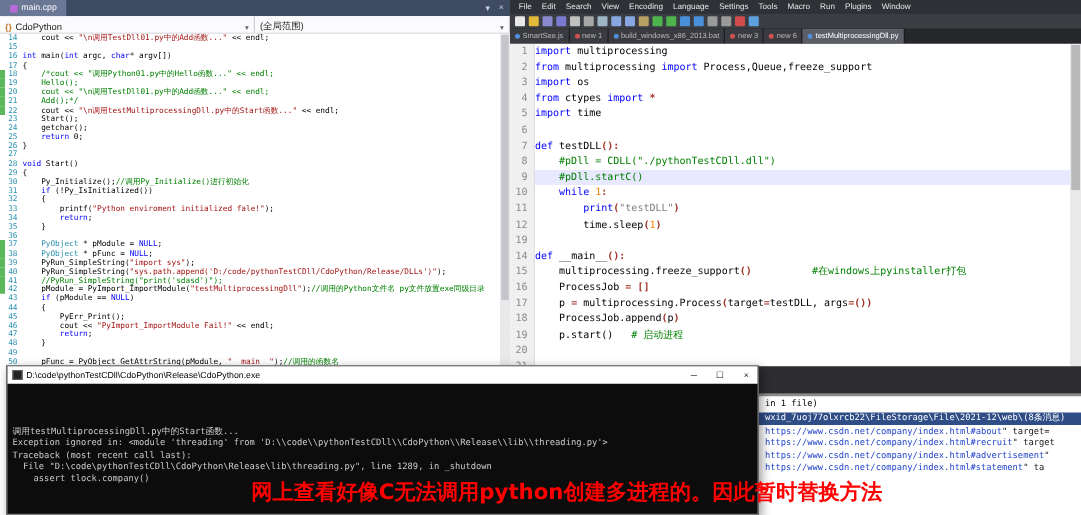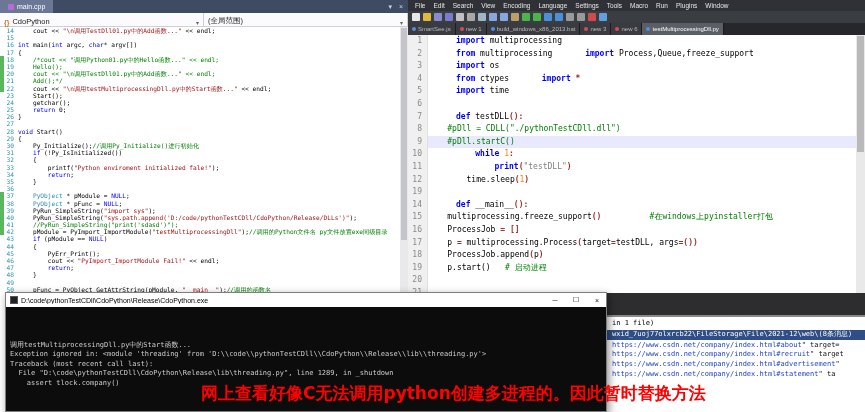--- a/index.html
+++ b/index.html
@@ -40,21 +40,21 @@
         background:#3a3b40;border-right:1px solid #1c1c1f;white-space:nowrap;}
   .ntab.active{background:#5b5e66;color:#fff;}
   .tabdot{width:4px;height:4px;border-radius:50%;flex:none;}
   .tabdot.sav{background:#4f8fde;} .tabdot.mod{background:#d05050;}
   .npp-editor{position:absolute;top:35px;left:0;right:9px;bottom:119px;background:#fff;overflow:hidden;}
   #npp-code{font-family:"DejaVu Sans Mono",monospace;font-size:8px;line-height:12.6px;}
   .nline{display:flex;height:12.6px;}
   .nnum{width:20px;flex:none;text-align:right;padding-right:5px;color:#8a8a8a;background:#f0f0f0;border-right:1px solid #e0e0e0;}
   .ntext{white-space:pre;flex:1;}
   .nline.cur .ntext{background:#e8e8ff;}
-  .n-p{color:#000;} .n-k{color:#0000ff;font-weight:bold;margin-left:28px;} .n-c{color:#008000;}
+  .n-p{color:#000;} .n-k{color:#0000ff;font-weight:normal;} .n-c{color:#008000;}
   .n-s{color:#808080;} .n-n{color:#ff8000;} .n-o{color:#a0342a;font-weight:bold;}
   .npp-vscroll{position:absolute;top:35px;right:0;width:9px;bottom:119px;background:#e9e9e9;}
   .npp-vscroll .thumb{margin:1px;height:45%;background:#b9b9b9;}
   .npp-find{position:absolute;left:0;right:0;bottom:0;height:97px;background:#fff;border-top:2px solid #8a8a8a;
             font-family:"DejaVu Sans Mono",monospace;font-size:7px;line-height:9.8px;overflow:hidden;padding-top:2px;}
   .fline{white-space:pre;padding-left:204px;}
   .fhead{color:#000;}
   .ffile{background:#2f4d86;color:#fff;margin:1px 0;}
   .fhit .furl{color:#2244cc;}
   .fhit .ftail{color:#111;}

